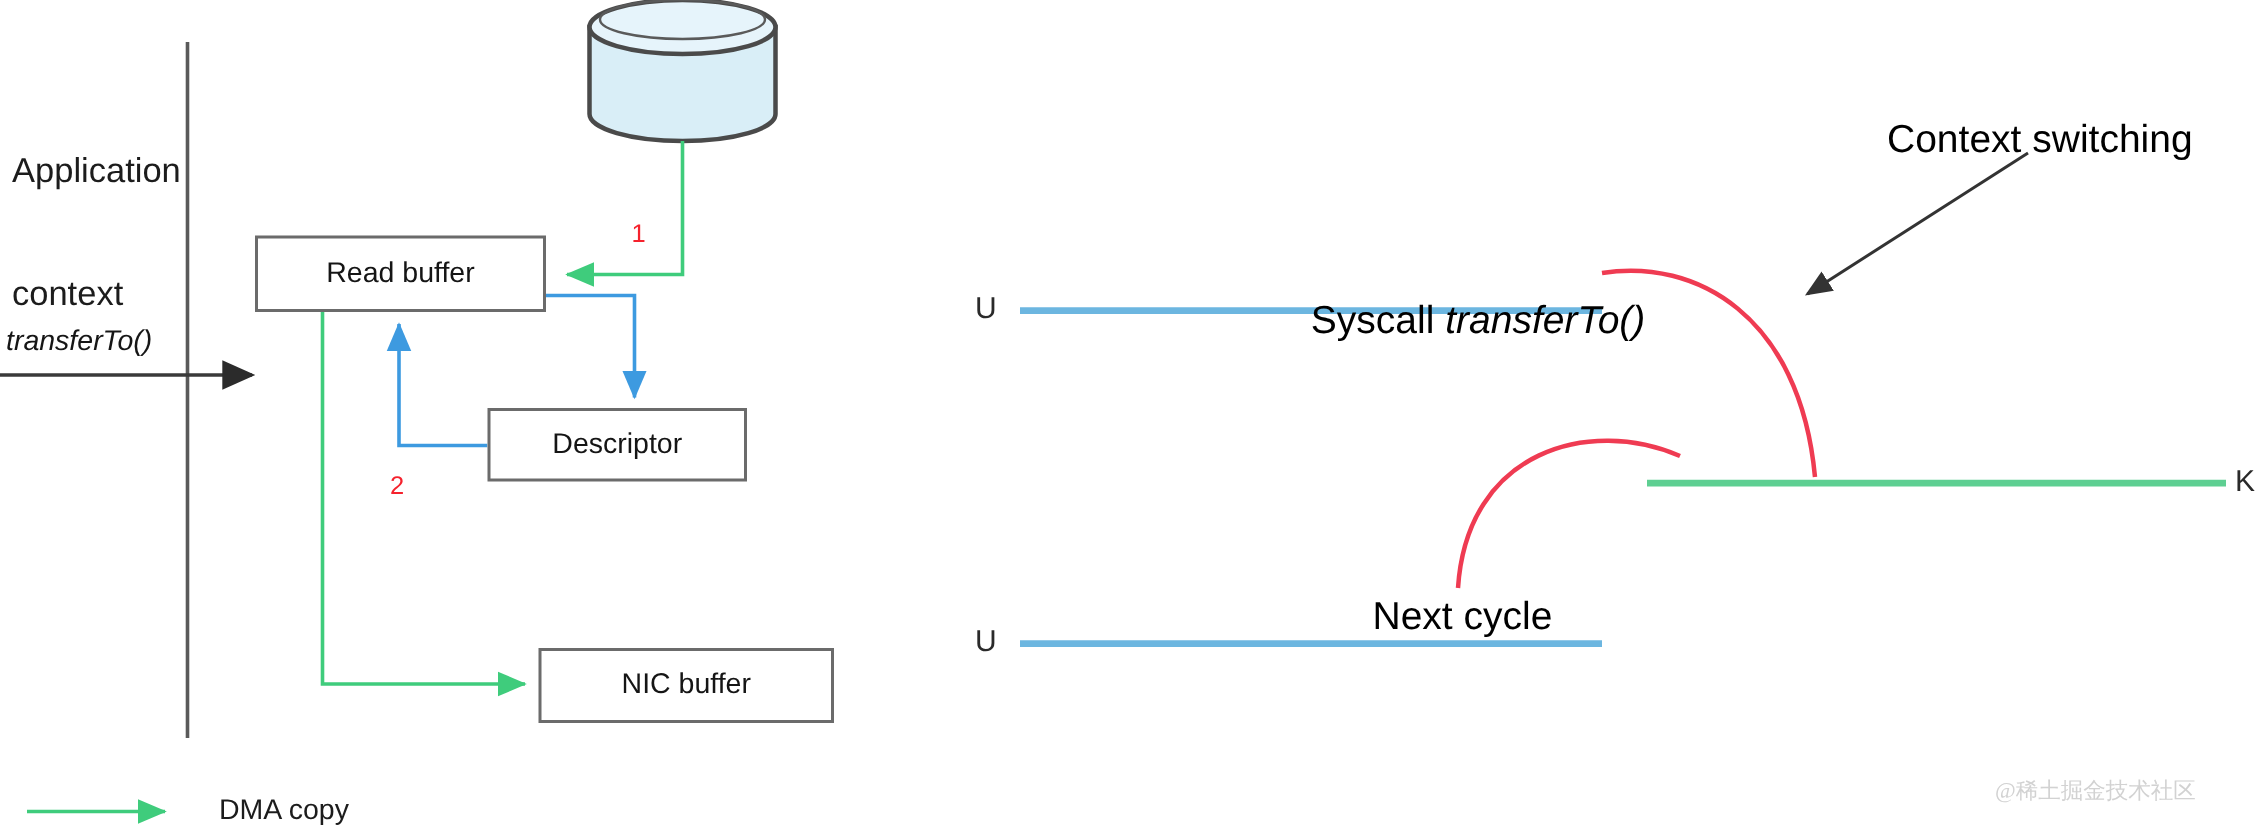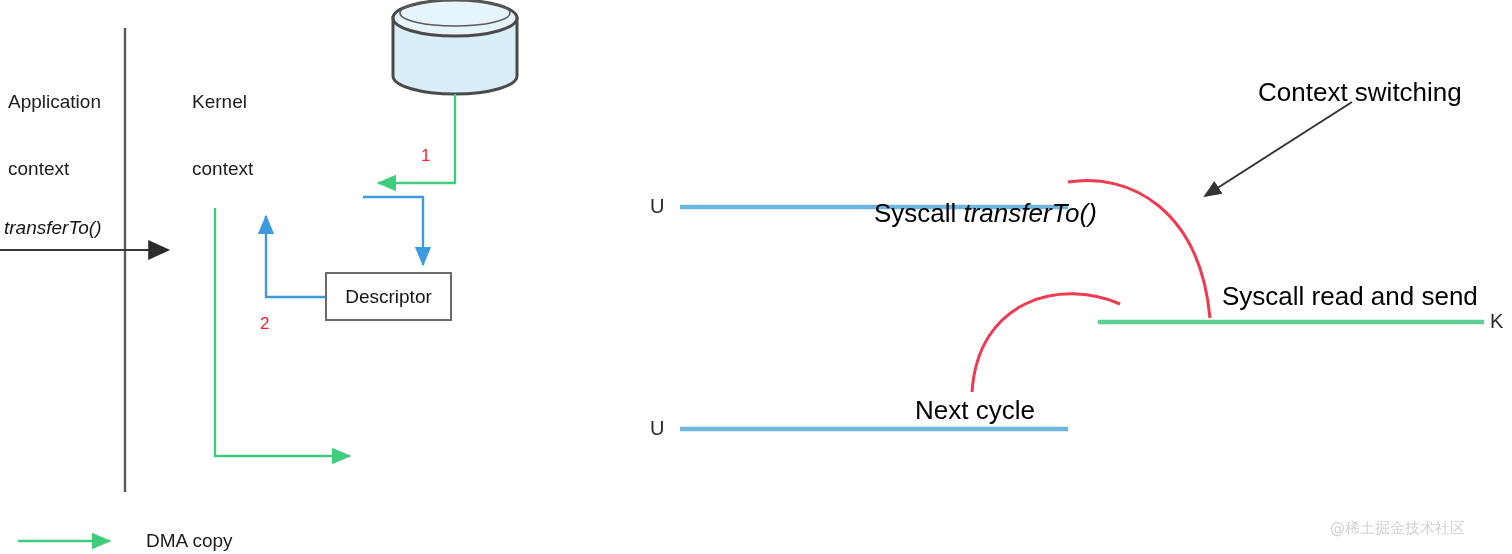--- a/index.html
+++ b/index.html
@@ -25,21 +25,21 @@
     width: 1512px;
     height: 554px;
   }
   .txt {
     position: absolute;
     white-space: pre;
     font-family: "Liberation Sans", sans-serif;
     line-height: 1.18;
   }
   .ctx-label {
-    font-size: 19px;
+    font-size: 23px;
     color: #1c1c1c;
   }
   .box {
     position: absolute;
     box-sizing: border-box;
     background: #ffffff;
     border: 2px solid #6b6b6b;
     display: flex;
     align-items: center;
     justify-content: center;
@@ -153,49 +153,50 @@
     <g>
       <path d="M1352,102 L1205,196" fill="none" stroke="#333333" stroke-width="2" marker-end="url(#arrDark)"></path>
     </g>
   </svg>
 
   <div class="txt ctx-label" style="left:8px; top:46px;">
     <div>Application</div>
     <div>context</div>
   </div>
 
-  <div class="txt ctx-label" style="left:192px; top:46px;">
-    <div>Kernel</div>
-    <div>context</div>
-  </div>
 
   <div class="txt transfer-label" style="left:4px; top:217px;">transferTo()</div>
 
-
-  <div class="box" style="left:325px; top:272px; width:127px; height:49px;">
+  <div class="box" style="left:170px; top:157px; width:194px; height:51px;">
+    <span>Read buffer</span>
+  </div>
+
+  <div class="box" style="left:325px; top:272px; width:173px; height:49px;">
     <span>Descriptor</span>
   </div>
 
+  <div class="box" style="left:359px; top:432px; width:197px; height:50px;">
+    <span>NIC buffer</span>
+  </div>
 
   <div class="txt step-num" style="left:421px; top:146px;">1</div>
   <div class="txt step-num" style="left:260px; top:314px;">2</div>
 
   <div class="txt legend-label" style="left:130px; top:530px;margin-left:16px;">DMA copy</div>
 
   <div class="txt tl-label" style="left:650px; top:195px;">U</div>
 
   <div class="txt tl-label" style="left:650px; top:417px;">U</div>
 
   <div class="txt tl-label" style="left:1490px; top:310px;">K</div>
 
   <div class="txt arc-label" style="left:845px; top:167px;">
     <span>Syscall </span><span class="ital">transferTo()</span>
   </div>
 
   <div class="txt arc-label" style="left:1258px; top:77px;">Context switching</div>
 
-  <div class="txt arc-label" style="left:1222px; top:281px;">Syscall read and send</div>
 
   <div class="txt arc-label" style="left:915px; top:395px;text-align:right;">Next cycle</div>
 
-  <div class="txt watermark" style="left:1330px; top:520px;">@稀土掘金技术社区</div>
+  <div class="txt watermark" style="left:1330px; top:520px;font-family:Liberation Serif, serif;">@稀土掘金技术社区</div>
 
 </div>
 
 </body></html>

